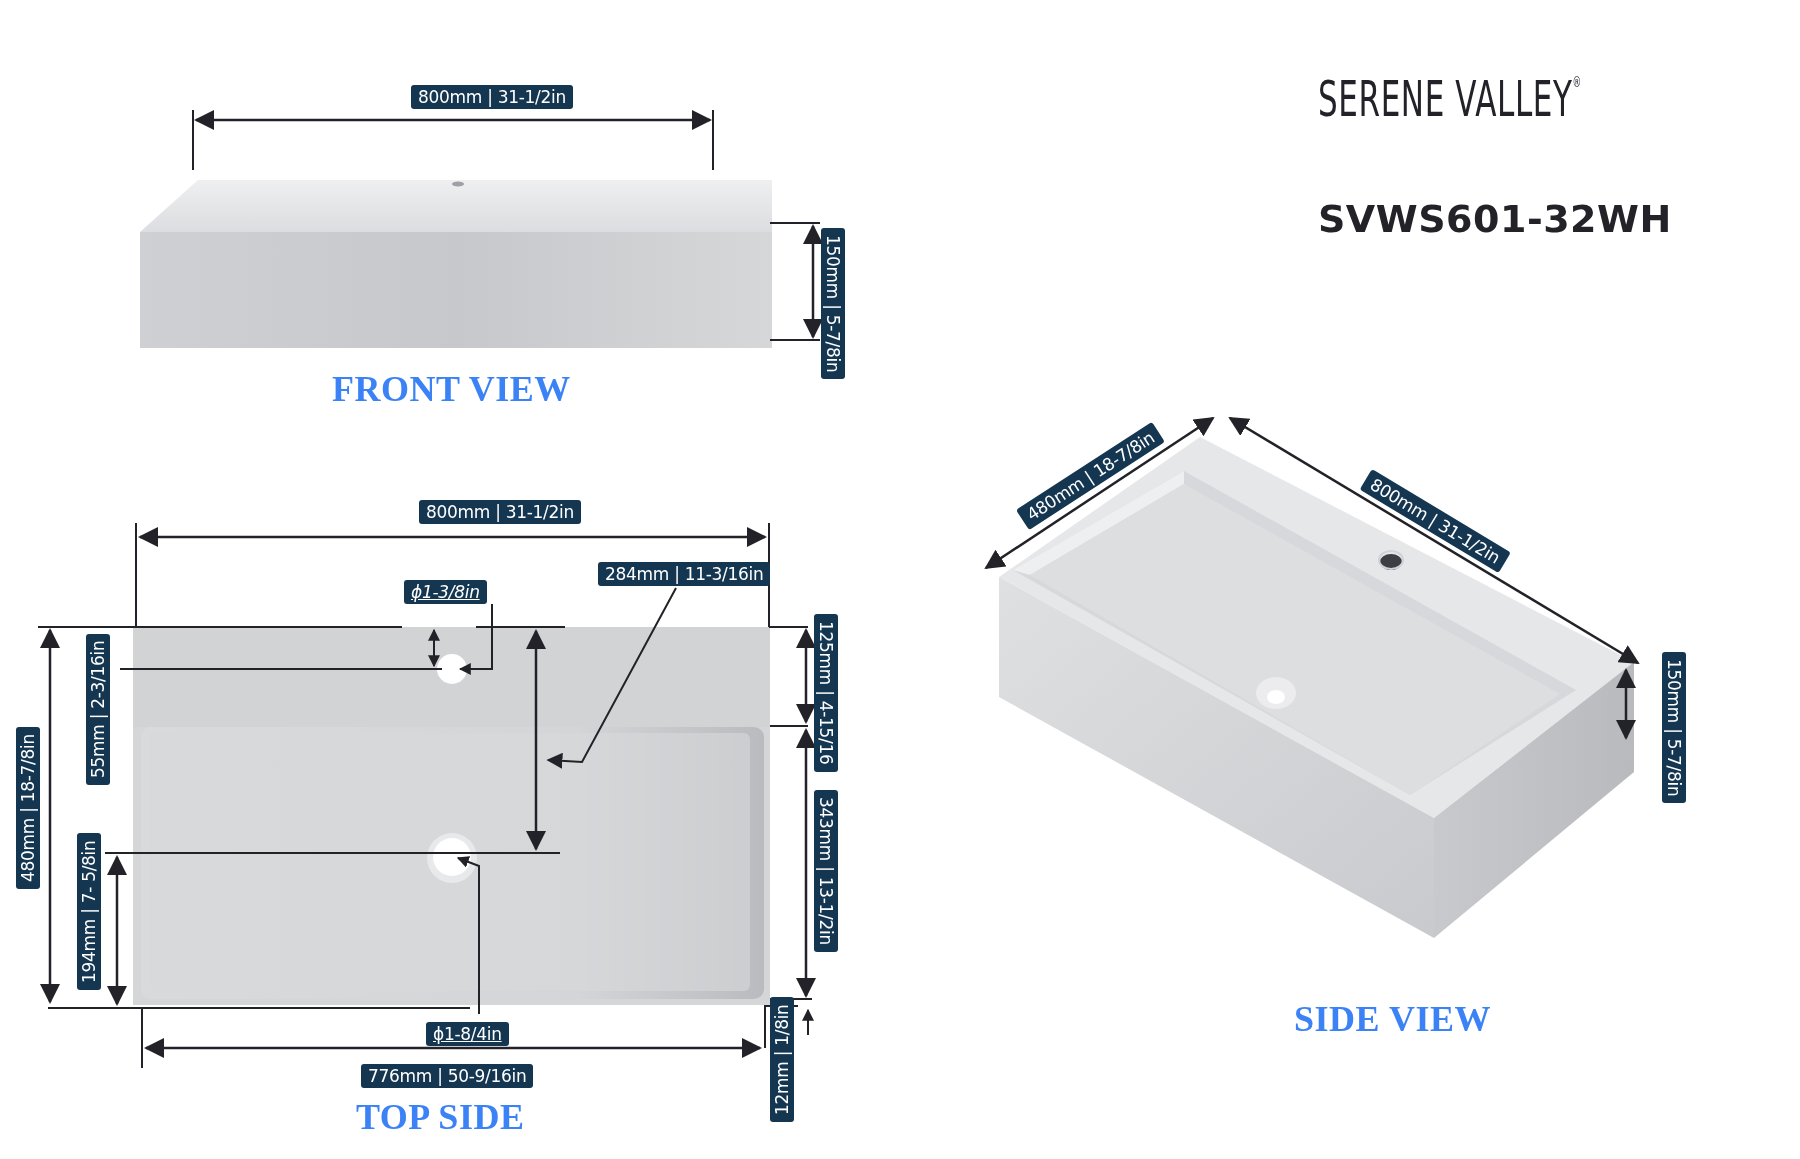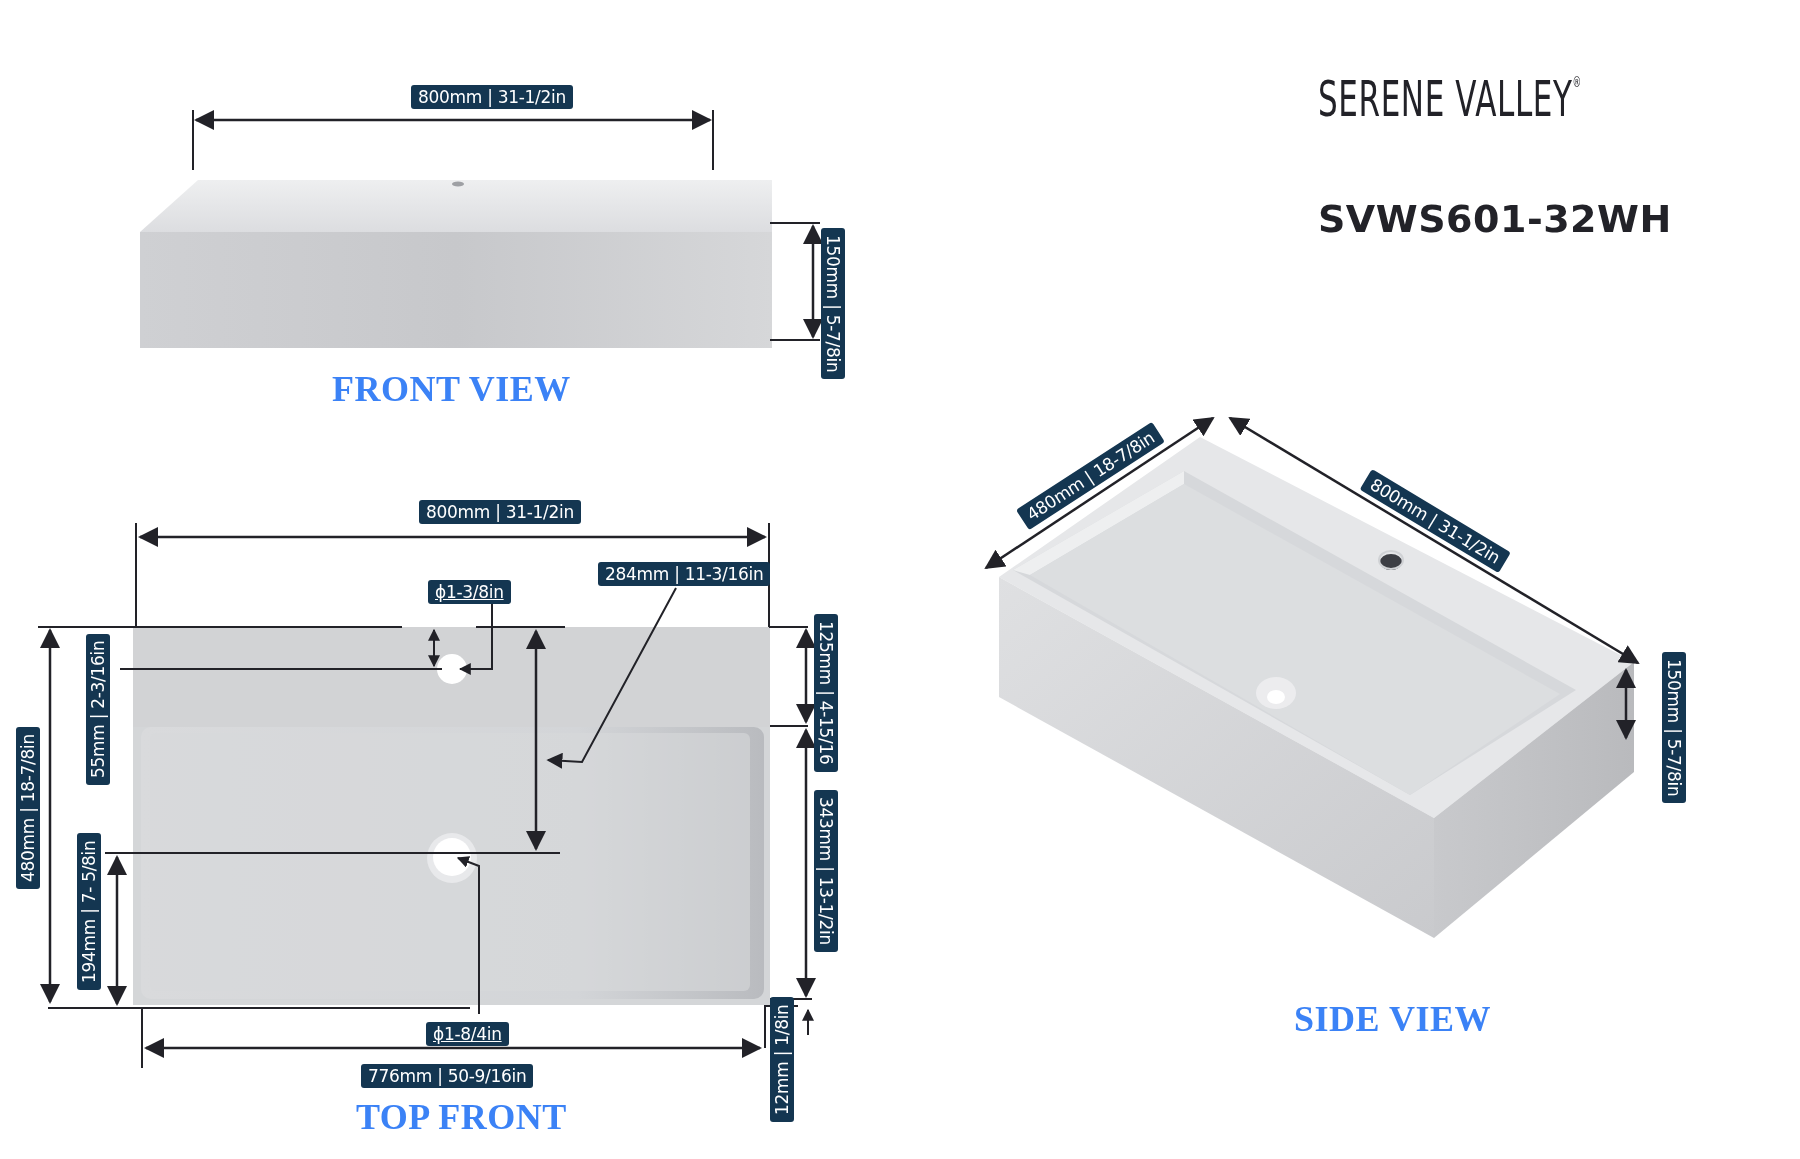--- a/index.html
+++ b/index.html
@@ -150,28 +150,28 @@
   <line x1="986" y1="568" x2="1213" y2="418" stroke="#222228" stroke-width="2.5" marker-start="url(#ah)" marker-end="url(#ah)"></line>
   <line x1="1230" y1="418" x2="1638" y2="663" stroke="#222228" stroke-width="2.5" marker-start="url(#ah)" marker-end="url(#ah)"></line>
   <line x1="1626" y1="670" x2="1626" y2="738" stroke="#222228" stroke-width="2.5" marker-start="url(#ah)" marker-end="url(#ah)"></line>
 </svg>
 
 <div class="label" style="left:411px; top:85px;">800mm | 31-1/2in</div>
 <div class="label vlabel" style="left:845px; top:228px;">150mm | 5-7/8in</div>
 <div class="title" style="left:332px; top:368px;">FRONT VIEW</div>
 
 <div class="label" style="left:419px; top:500px;">800mm | 31-1/2in</div>
-<div class="label u" style="left:428px; top:580px;"><span>ϕ1-3/8in</span></div>
+<div class="label u" style="left:404px; top:580px;font-style:italic;"><span>ϕ1-3/8in</span></div>
 <div class="label" style="left:578px; top:562px;margin-left:20px;">284mm | 11-3/16in</div>
 <div class="label vlabel-ccw" style="left:86px; top:785px;">55mm | 2-3/16in</div>
 <div class="label vlabel-ccw" style="left:16px; top:889px;">480mm | 18-7/8in</div>
 <div class="label vlabel-ccw" style="left:77px; top:990px;">194mm | 7- 5/8in</div>
 <div class="label vlabel" style="left:838px; top:614px;">125mm | 4-15/16</div>
 <div class="label vlabel" style="left:838px; top:790px;">343mm | 13-1/2in</div>
 <div class="label u" style="left:426px; top:1022px;"><span>ϕ1-8/4in</span></div>
 <div class="label" style="left:361px; top:1064px;">776mm | 50-9/16in</div>
 <div class="label vlabel-ccw" style="left:770px; top:1122px;">12mm | 1/8in</div>
-<div class="title" style="left:356px; top:1096px;">TOP FRONT</div>
+<div class="title" style="left:356px; top:1096px;">TOP SIDE</div>
 
 <div class="label" style="left:1016px; top:510px; transform-origin: 0 0; transform: rotate(-33deg);">480mm | 18-7/8in</div>
 <div class="label" style="left:1372px; top:469px; transform-origin: 0 0; transform: rotate(31deg);">800mm | 31-1/2in</div>
 <div class="label vlabel" style="left:1686px; top:652px;">150mm | 5-7/8in</div>
 <div class="title" style="left:1294px; top:998px;">SIDE VIEW</div>
 
 </body></html>

